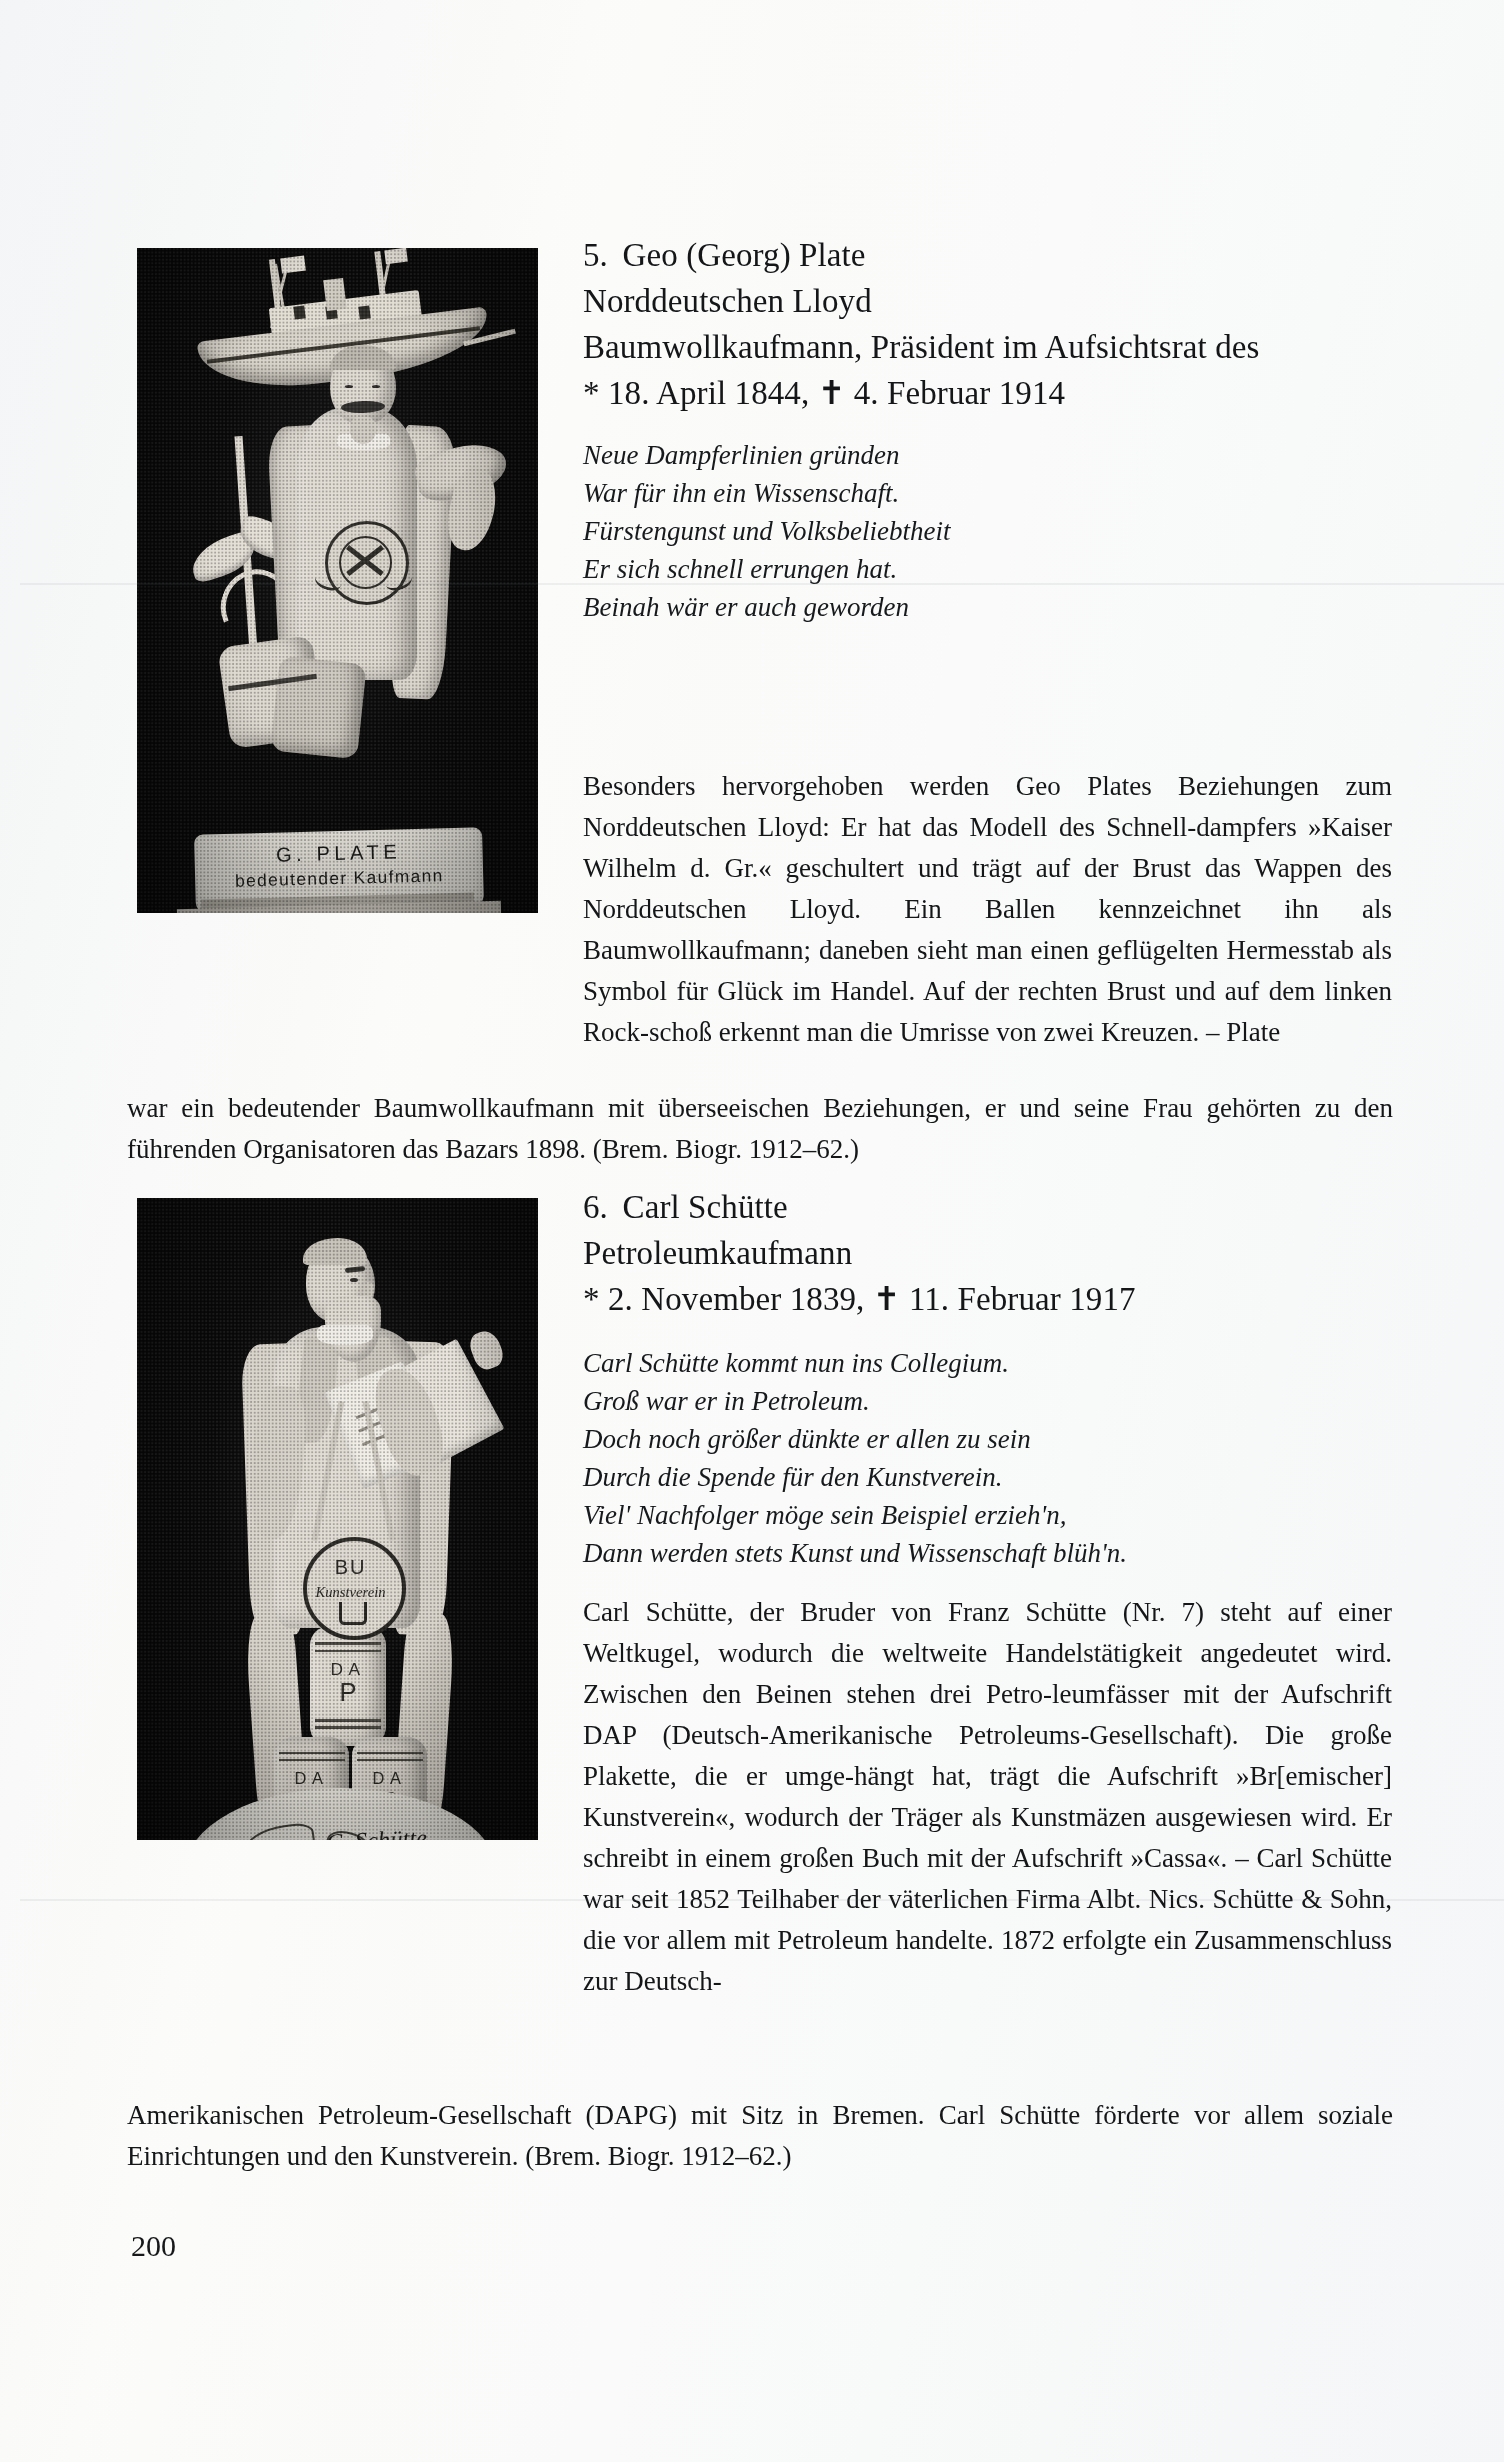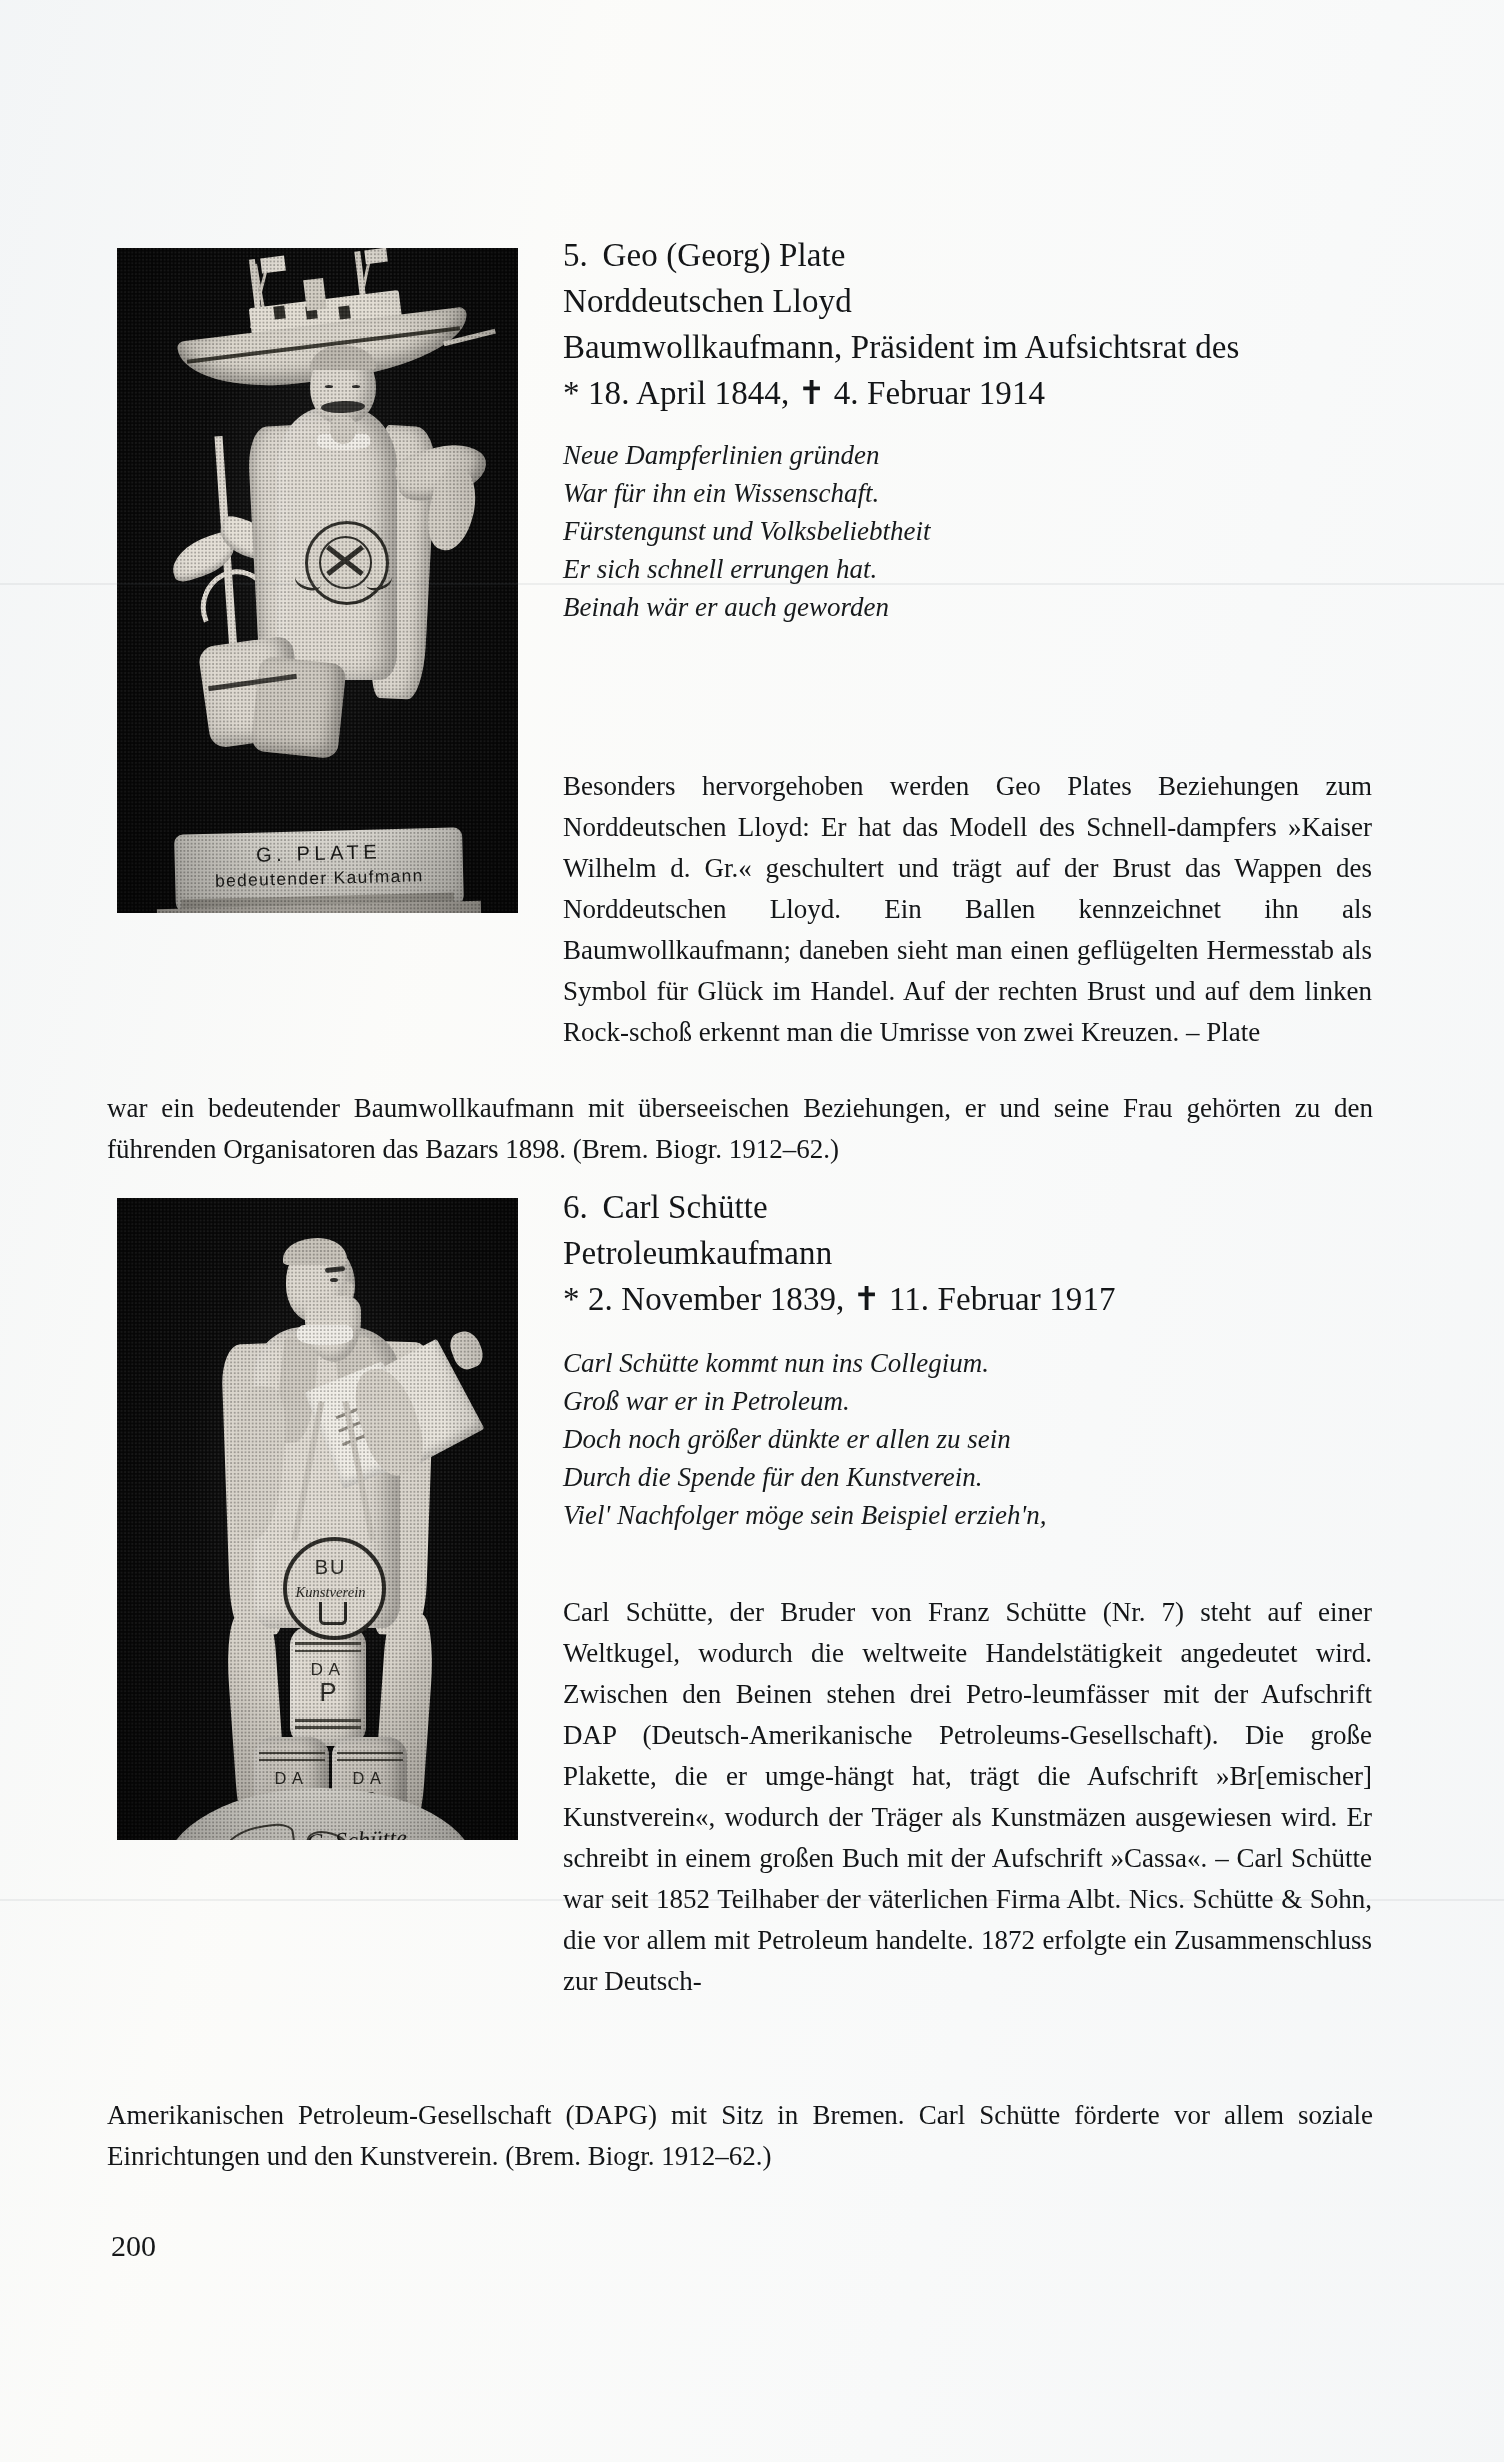--- a/index.html
+++ b/index.html
@@ -23,20 +23,21 @@
     inset: 0;
     background:
       linear-gradient(102deg, rgba(236,240,244,0.55) 0%, rgba(252,252,250,0.2) 30%, rgba(246,248,250,0.45) 62%, rgba(240,243,246,0.6) 100%);
     pointer-events: none;
     z-index: 0;
   }
   .content {
     position: absolute;
     inset: 0;
     z-index: 2;
+    margin-left: 20px;
   }
 
   
   .entry { position: absolute; }
   .entry-5 { left: 0; top: 232px; width: 1504px; }
   .entry-6 { left: 0; top: 1184px; width: 1504px; }
 
   
   .figure {
     position: absolute;
@@ -657,20 +658,21 @@
         <div>Petroleumkaufmann</div>
         <div>* 2. November 1839, ✝ 11. Februar 1917</div>
       </div>
 
       <div class="txt-col verse" style="top: 160px; font-family: Liberation Serif, serif;">
         <div>Carl Schütte kommt nun ins Collegium.</div>
         <div>Groß war er in Petroleum.</div>
         <div>Doch noch größer dünkte er allen zu sein</div>
         <div>Durch die Spende für den Kunstverein.</div>
         <div>Viel' Nachfolger möge sein Beispiel erzieh'n,</div>
+        <div>Dann werden stets Kunst und Wissenschaft blüh'n.</div>
       </div>
 
       <div class="txt-col body" style="top: 408px;">Carl Schütte, der Bruder von Franz Schütte (Nr. 7) steht auf einer Weltkugel, wodurch die weltweite Handelstätigkeit angedeutet wird. Zwischen den Beinen stehen drei Petro-leumfässer mit der Aufschrift DAP (Deutsch-Amerikanische Petroleums-Gesellschaft). Die große Plakette, die er umge-hängt hat, trägt die Aufschrift »Br[emischer] Kunstverein«, wodurch der Träger als Kunstmäzen ausgewiesen wird. Er schreibt in einem großen Buch mit der Aufschrift »Cassa«. – Carl Schütte war seit 1852 Teilhaber der väterlichen Firma Albt. Nics. Schütte &amp; Sohn, die vor allem mit Petroleum handelte. 1872 erfolgte ein Zusammenschluss zur Deutsch-</div>
 
       <div class="full-col body no-just" style="top: 911px; text-align: justify;">Amerikanischen Petroleum-Gesellschaft (DAPG) mit Sitz in Bremen. Carl Schütte förderte vor allem soziale Einrichtungen und den Kunstverein. (Brem. Biogr. 1912–62.)</div>
     </div>
 
     <div class="page-number">200</div>
 
     <div class="scanband" style="top: 583px;"></div>

